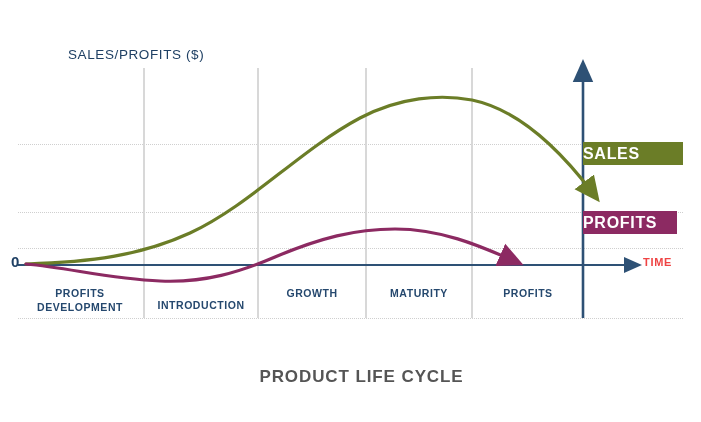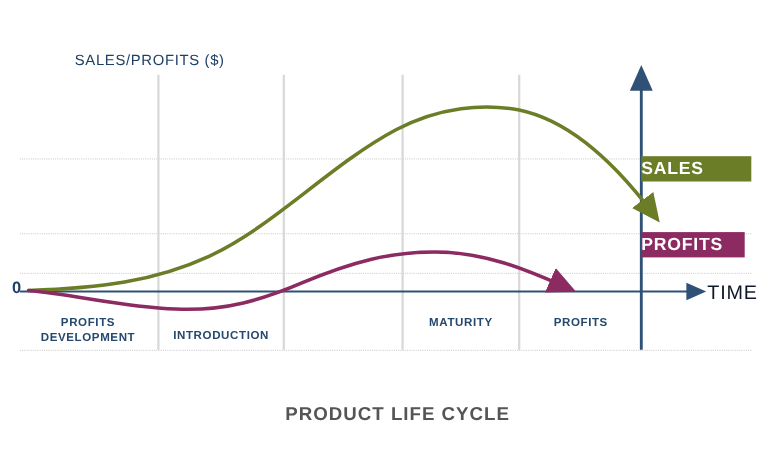--- a/index.html
+++ b/index.html
@@ -61,24 +61,24 @@
     left: 11px;
     top: 253px;
     font-size: 15px;
     font-weight: bold;
     color: #1f4064;
   }
   .time-label {
     position: absolute;
     left: 643px;
     top: 256px;
-    font-size: 18px;
-    font-weight: normal;
+    font-size: 11px;
+    font-weight: bold;
     letter-spacing: 0.7px;
-    color: #0f172a;
+    color: #ef4444;
     white-space: nowrap;
   }
   .stage-label {
     position: absolute;
     top: 286px;
     font-size: 10.5px;
     font-weight: bold;
     letter-spacing: 0.55px;
     color: #25486e;
     text-align: center;
@@ -170,20 +170,23 @@
 
   <div class="stage-label" style="left:18px; width:124px;">
     <div>PROFITS</div>
     <div>DEVELOPMENT</div>
   </div>
 
   <div class="stage-label" style="left:145px; width:112px;margin-top:12px;">
     <div>INTRODUCTION</div>
   </div>
 
+  <div class="stage-label" style="left:259px; width:106px;">
+    <div>GROWTH</div>
+  </div>
 
   <div class="stage-label" style="left:367px; width:104px;">
     <div>MATURITY</div>
   </div>
 
   <div class="stage-label" style="left:473px; width:110px;">
     <div>PROFITS</div>
   </div>
 
   <div class="legend-bar legend-sales" style="background:#6b7d27;">SALES</div>

